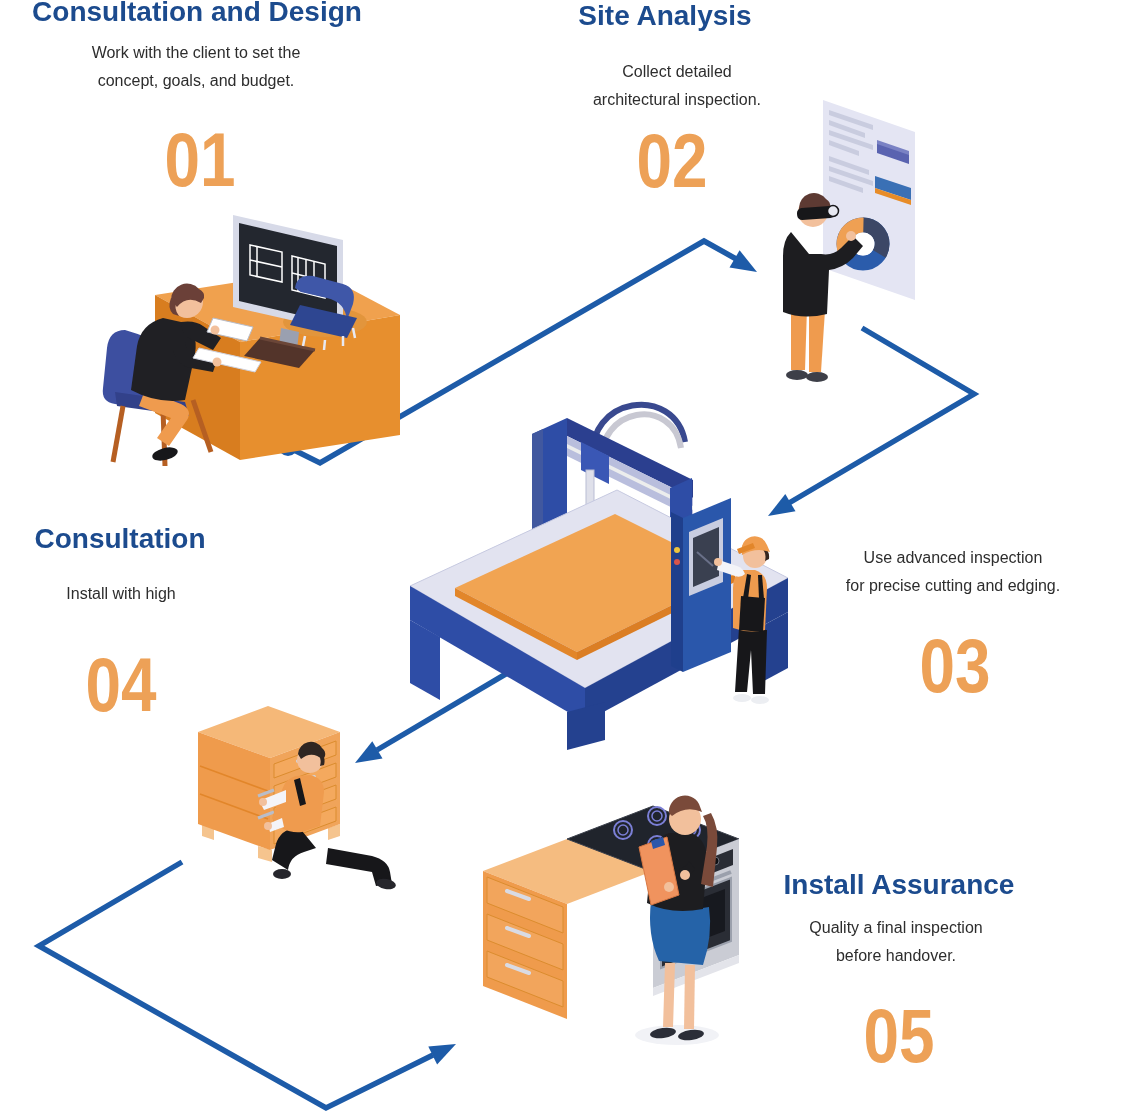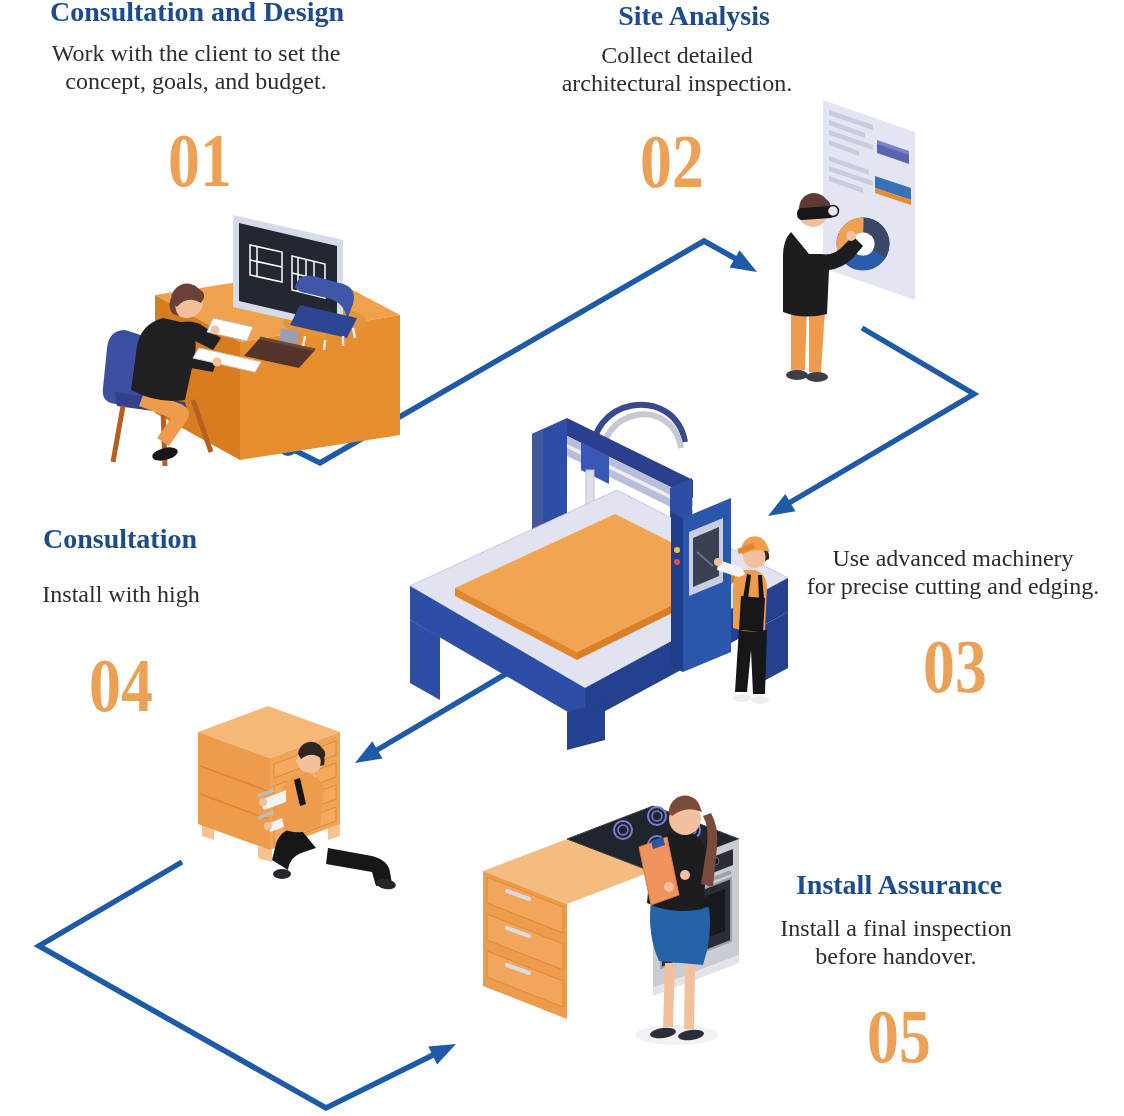--- a/index.html
+++ b/index.html
@@ -1,28 +1,28 @@
 <!DOCTYPE html>
 <html><head>
 <meta charset="utf-8">
 <style>
   html,body{margin:0;padding:0;background:#ffffff;}
   .canvas{position:relative;width:1124px;height:1116px;background:#ffffff;overflow:hidden;
-          font-family:Liberation Serif, serif;}
+          font-family:Liberation Sans, sans-serif;}
   .layer{position:absolute;left:0;top:0;}
   .step-title{position:absolute;transform:translateX(-50%);white-space:nowrap;margin:0;
               font-size:28px;font-weight:bold;color:#1c4b8e;line-height:1.2;}
   .step-desc{position:absolute;transform:translateX(-50%);white-space:nowrap;margin:0;
-             font-size:24px;color:#2d2d2d;line-height:28px;text-align:center;}
+             font-size:16px;color:#2d2d2d;line-height:28px;text-align:center;}
   .step-num{position:absolute;transform:translateX(-50%) scaleX(0.84);white-space:nowrap;margin:0;
             font-size:76px;font-weight:bold;color:#eda157;line-height:1;}
   .illu{position:absolute;}
   
   .s1-t{left:197px;top:-5px}  .s1-d{left:196px;top:39px}  .s1-n{left:200px;top:122px}
-  .s2-t{left:694px;top:-1px}  .s2-d{left:677px;top:41px}  .s2-n{left:672px;top:123px}
+  .s2-t{left:665px;top:-1px}  .s2-d{left:677px;top:58px}  .s2-n{left:672px;top:123px}
   .s3-t{left:952px;top:498px} .s3-d{left:953px;top:544px} .s3-n{left:955px;top:628px}
   .s4-t{left:120px;top:522px} .s4-d{left:121px;top:580px} .s4-n{left:121px;top:647px}
   .s5-t{left:899px;top:868px} .s5-d{left:896px;top:914px} .s5-n{left:899px;top:998px}
   .i1{left:85px;top:210px}  .i2{left:763px;top:96px}  .i3{left:393px;top:400px}
   .i4{left:178px;top:686px} .i5{left:473px;top:783px}
 </style>
 </head>
 <body>
 
 <div class="canvas">
@@ -309,24 +309,24 @@
   </svg>
 
   <h2 class="step-title s1-t">Consultation and Design</h2>
   <p class="step-desc s1-d"><span>Work with the client to set the</span><br><span>concept, goals, and budget.</span></p>
   <div class="step-num s1-n">01</div>
 
   <h2 class="step-title s2-t">Site Analysis</h2>
   <p class="step-desc s2-d"><span>Collect detailed</span><br><span>architectural inspection.</span></p>
   <div class="step-num s2-n">02</div>
 
-  <p class="step-desc s3-d"><span>Use advanced machinery</span><br><span>for precise cutting and edging.</span></p>
+  <p class="step-desc s3-d"><span>Use advanced inspection</span><br><span>for precise cutting and edging.</span></p>
   <div class="step-num s3-n">03</div>
 
   <h2 class="step-title s4-t">Consultation</h2>
   <p class="step-desc s4-d"><span>Install with high</span><br></p>
   <div class="step-num s4-n">04</div>
 
   <h2 class="step-title s5-t">Install Assurance</h2>
-  <p class="step-desc s5-d"><span>Install a final inspection</span><br><span>before handover.</span></p>
+  <p class="step-desc s5-d"><span>Quality a final inspection</span><br><span>before handover.</span></p>
   <div class="step-num s5-n">05</div>
 
 </div>
 
 </body></html>

